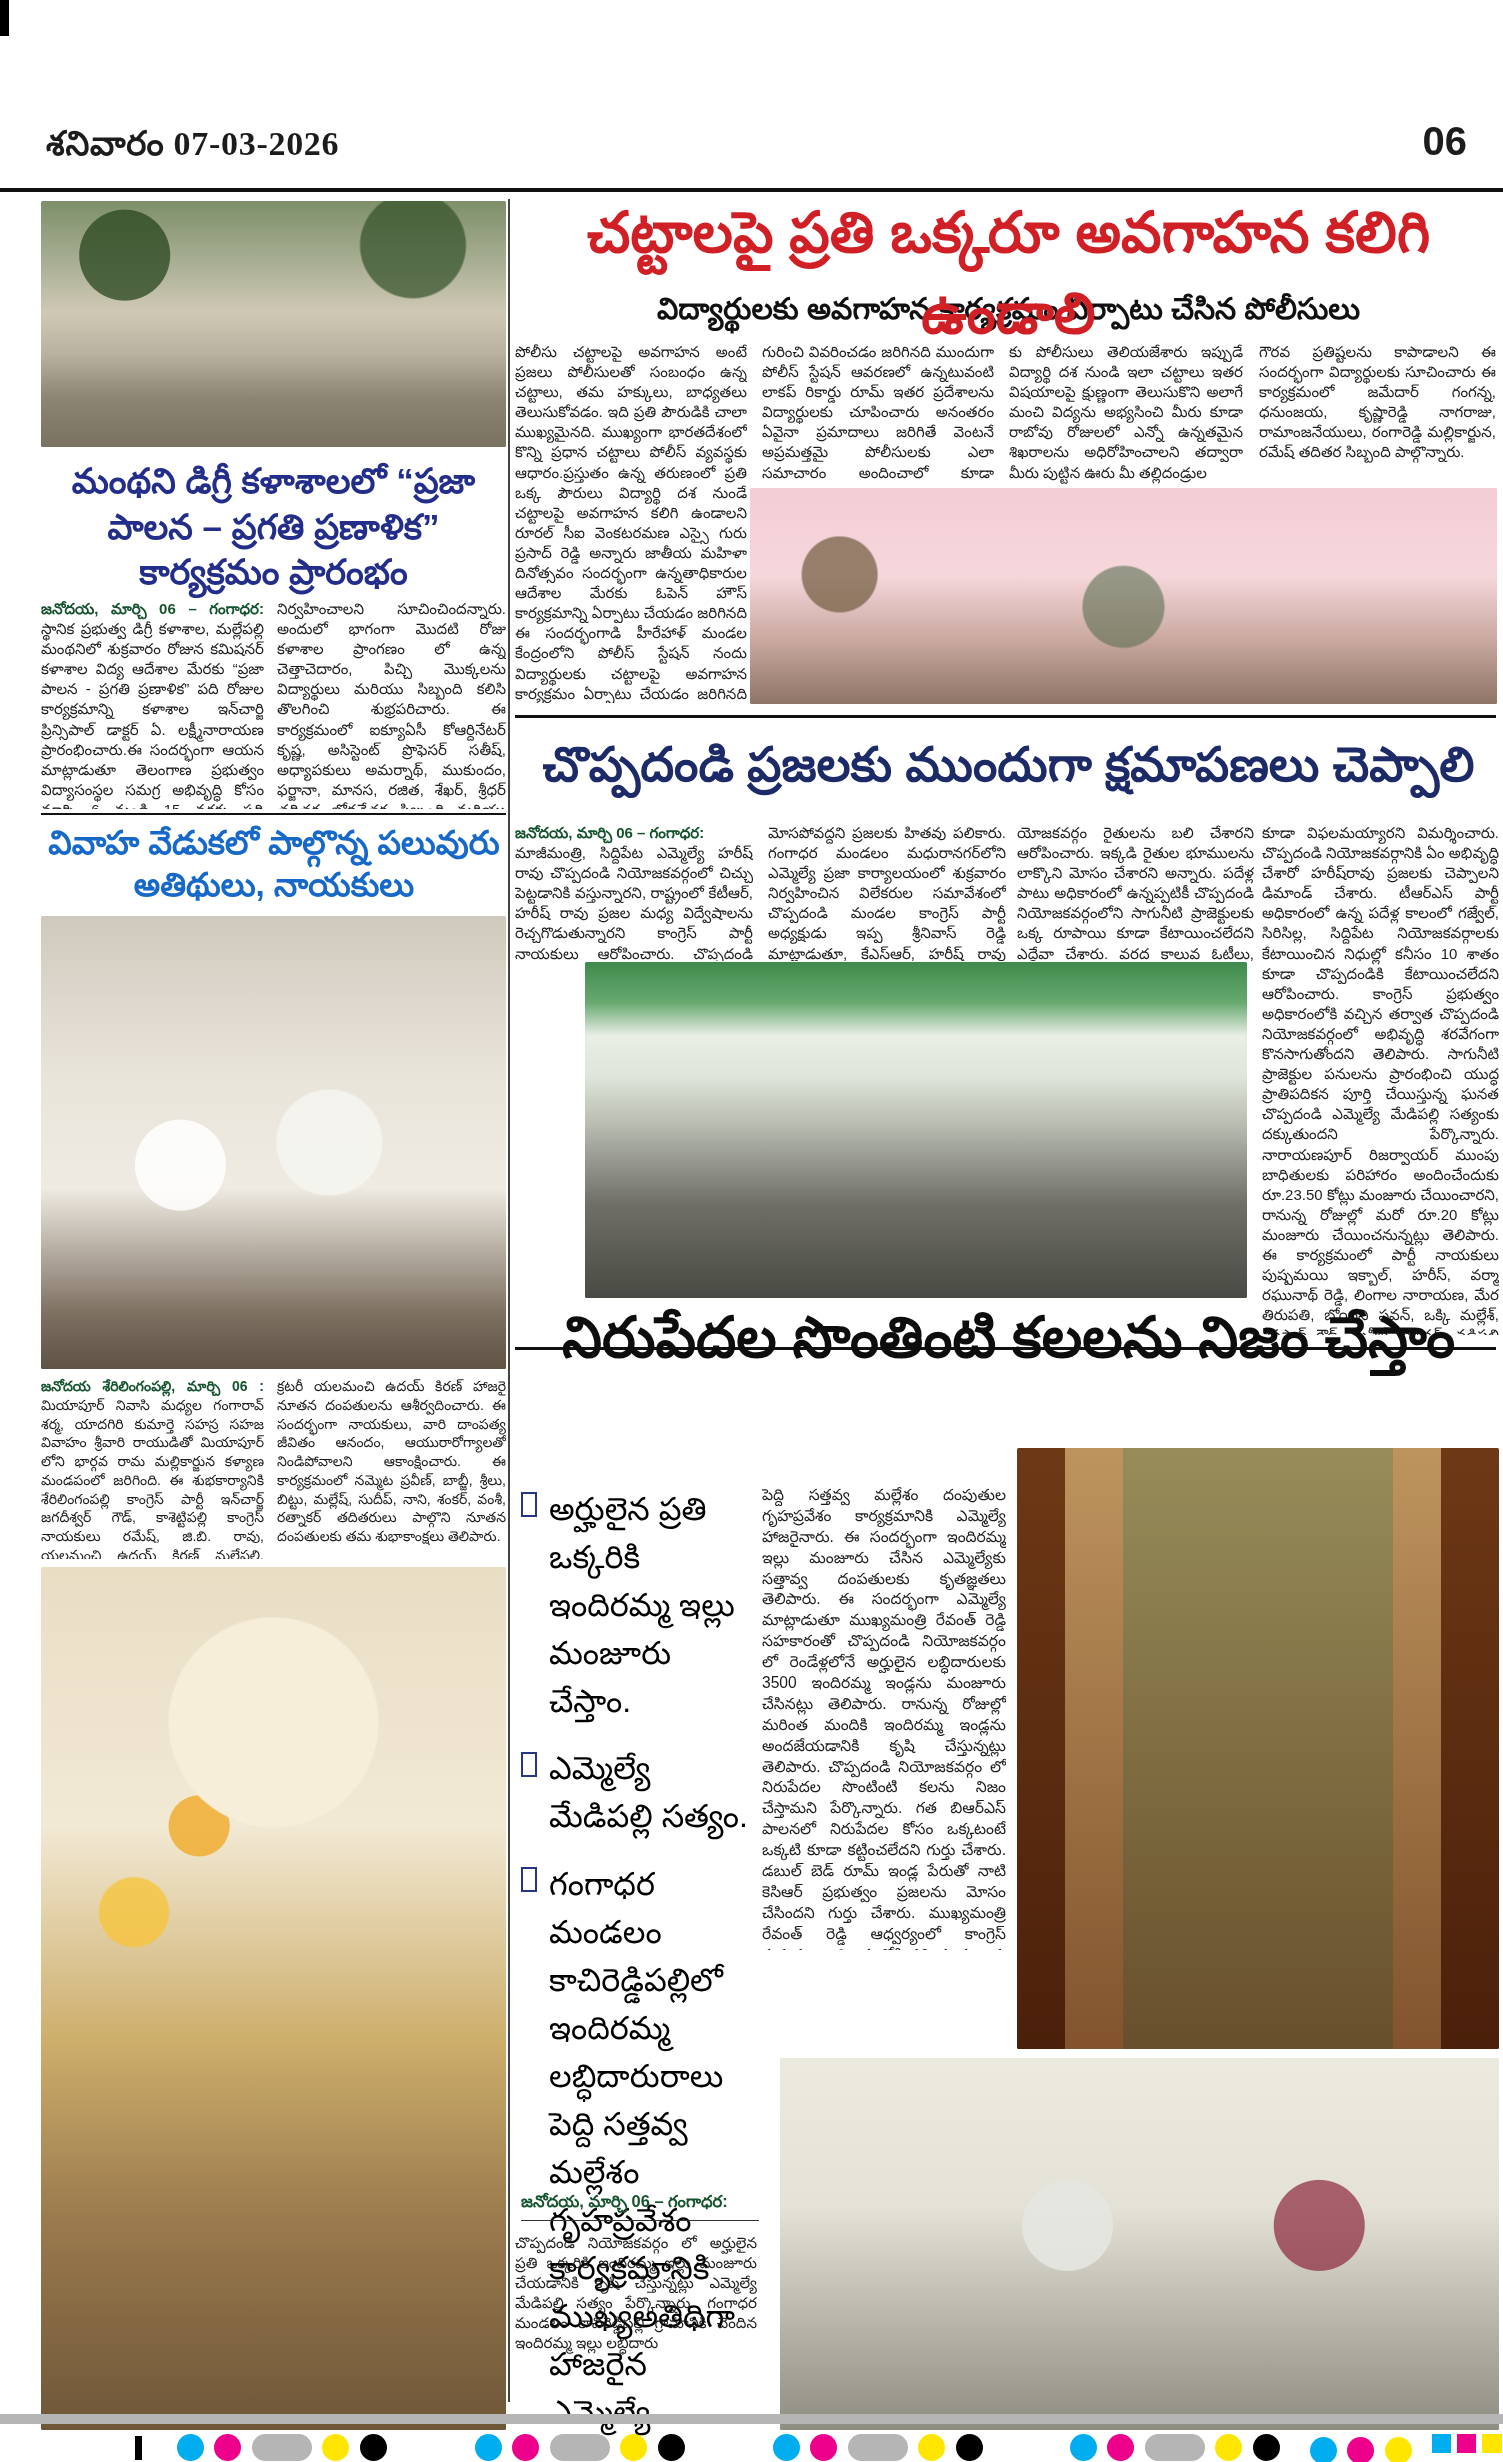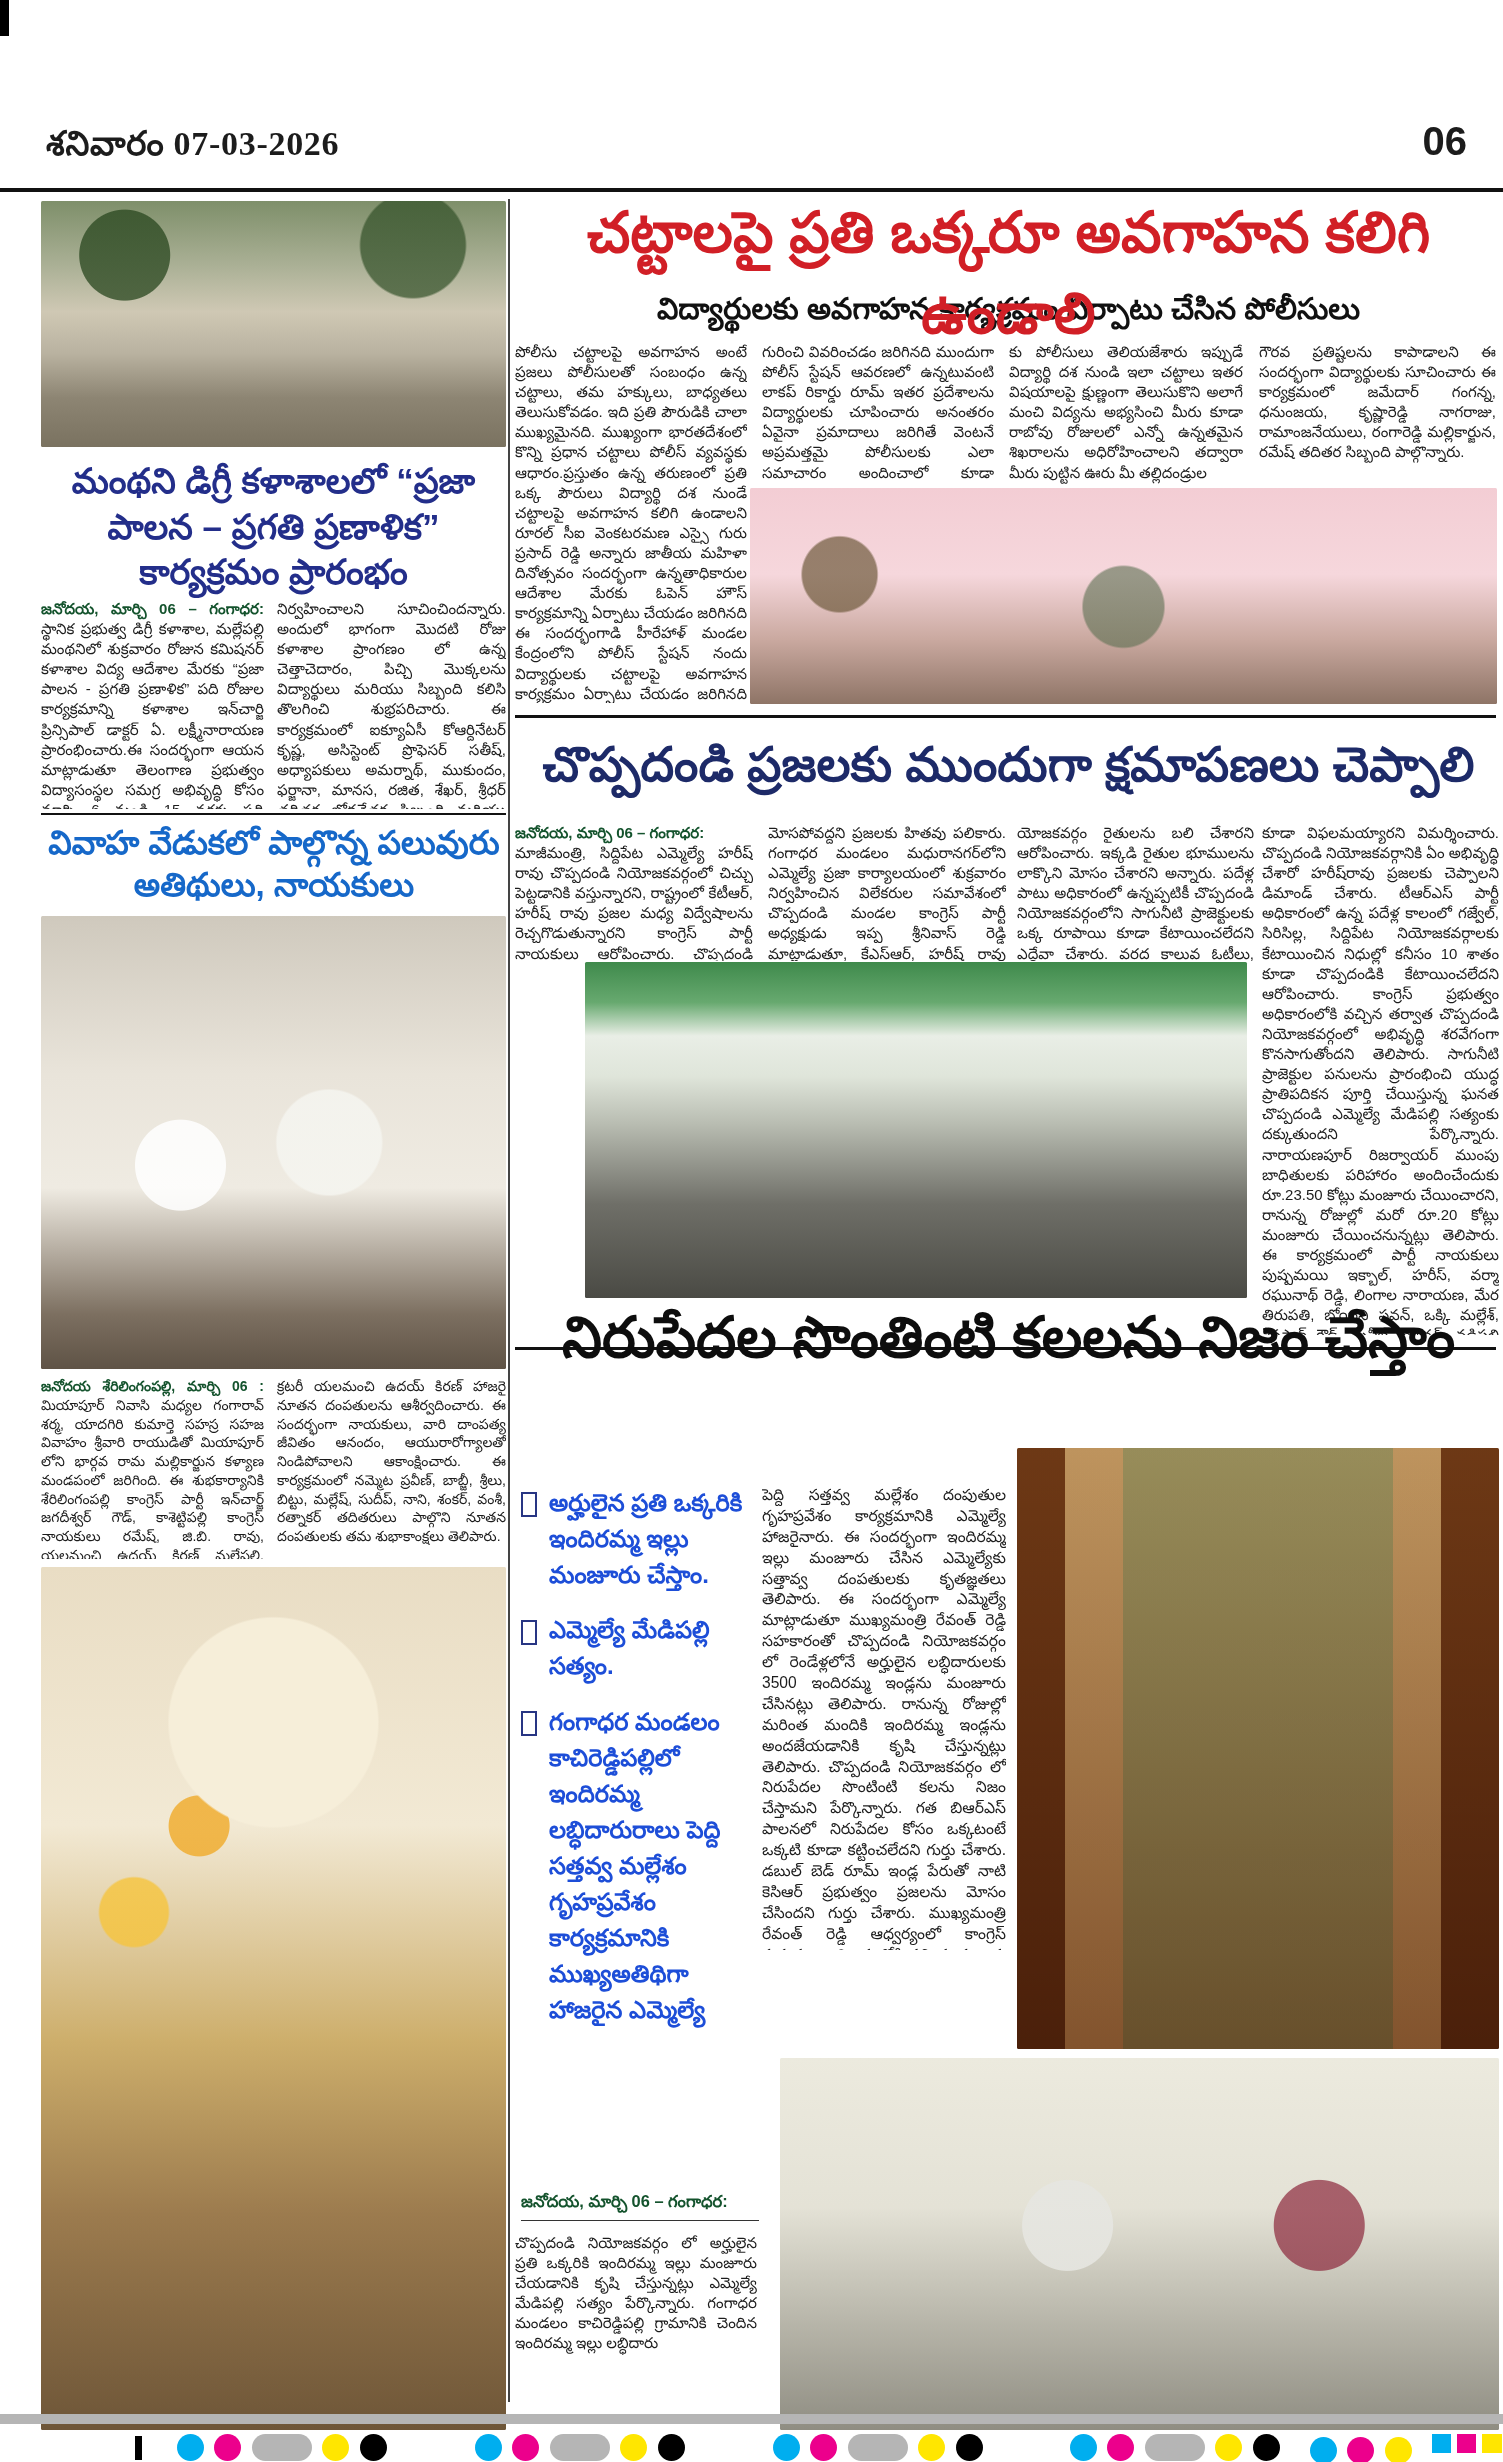--- a/index.html
+++ b/index.html
@@ -102,21 +102,21 @@
   </div>
   <div class="abs jtext" style="left:768px;top:823px;width:238px;height:138px;font-size:15px;overflow:hidden;">మోసపోవద్దని ప్రజలకు హితవు పలికారు. గంగాధర మండలం మధురానగర్‌లోని ఎమ్మెల్యే ప్రజా కార్యాలయంలో శుక్రవారం నిర్వహించిన విలేకరుల సమావేశంలో చొప్పదండి మండల కాంగ్రెస్ పార్టీ అధ్యక్షుడు ఇప్ప శ్రీనివాస్ రెడ్డి మాట్లాడుతూ, కేఎస్ఆర్, హరీష్ రావు నియోజకవర్గాల్లోని కొండపోచమ్మ,</div>
   <div class="abs jtext" style="left:1017px;top:823px;width:237px;height:138px;font-size:15px;overflow:hidden;">యోజకవర్గం రైతులను బలి చేశారని ఆరోపించారు. ఇక్కడి రైతుల భూములను లాక్కొని మోసం చేశారని అన్నారు. పదేళ్ల పాటు అధికారంలో ఉన్నప్పటికీ చొప్పదండి నియోజకవర్గంలోని సాగునీటి ప్రాజెక్టులకు ఒక్క రూపాయి కూడా కేటాయించలేదని ఎద్దేవా చేశారు. వరద కాలువ ఓటీలు, నారాయణపూర్ కాలువలను పూర్తి చేయడంలో</div>
   <div class="abs jtext" style="left:1262px;top:823px;width:237px;height:512px;font-size:15px;overflow:hidden;">కూడా విఫలమయ్యారని విమర్శించారు. చొప్పదండి నియోజకవర్గానికి ఏం అభివృద్ధి చేశారో హరీష్‌రావు ప్రజలకు చెప్పాలని డిమాండ్ చేశారు. టీఆర్ఎస్ పార్టీ అధికారంలో ఉన్న పదేళ్ల కాలంలో గజ్వేల్, సిరిసిల్ల, సిద్దిపేట నియోజకవర్గాలకు కేటాయించిన నిధుల్లో కనీసం 10 శాతం కూడా చొప్పదండికి కేటాయించలేదని ఆరోపించారు. కాంగ్రెస్ ప్రభుత్వం అధికారంలోకి వచ్చిన తర్వాత చొప్పదండి నియోజకవర్గంలో అభివృద్ధి శరవేగంగా కొనసాగుతోందని తెలిపారు. సాగునీటి ప్రాజెక్టుల పనులను ప్రారంభించి యుద్ధ ప్రాతిపదికన పూర్తి చేయిస్తున్న ఘనత చొప్పదండి ఎమ్మెల్యే మేడిపల్లి సత్యంకు దక్కుతుందని పేర్కొన్నారు. నారాయణపూర్ రిజర్వాయర్ ముంపు బాధితులకు పరిహారం అందించేందుకు రూ.23.50 కోట్లు మంజూరు చేయించారని, రానున్న రోజుల్లో మరో రూ.20 కోట్లు మంజూరు చేయించనున్నట్లు తెలిపారు. ఈ కార్యక్రమంలో పార్టీ నాయకులు పుష్పమయి ఇక్బాల్, హరీస్, వర్మా రఘునాథ్ రెడ్డి, లింగాల నారాయణ, మేర తిరుపతి, బోయిని పవన్, ఒక్కి మల్లేశ్, శ్రీప్రసాద్ గౌడ్, సునీల్ యాదవ్, నడిపల్లి శ్రీనివాస్, గంగాధర మండల మాజీ సర్పంచుల సంఘం అధ్యక్షుడు మల్లం నరేష్, మంగలి సత్తయ్య, మాచర్ల కొమురయ్య, శ్రీనివాస్, మనిష్ తదితరులు పాల్గొన్నారు.</div>
 
   <div class="abs photo ph-press" style="left:585px;top:962px;width:662px;height:336px;"></div>
 
   <div class="abs rule" style="left:515px;top:1347px;width:981px;height:3px;"></div>
   <div class="abs hl" style="left:521px;top:1304px;width:975px;font-size:57px;color:#0d0d0d;">నిరుపేదల సొంతింటి కలలను నిజం చేస్తాం</div>
 
-  <div class="abs" style="left:521px;top:1485px;width:231px;font-size:24px;line-height:1.5;color:#1d4ed8;font-weight:bold;">
+  <div class="abs" style="left:521px;top:1485px;width:231px;font-size:32px;line-height:1.5;color:#000000;font-weight:normal;">
     <div class="bullet-item">
       <span class="bullet-marker"></span>
       <span>అర్హులైన ప్రతి ఒక్కరికి ఇందిరమ్మ ఇల్లు మంజూరు చేస్తాం.</span>
     </div>
     <div class="bullet-item">
       <span class="bullet-marker"></span>
       <span>ఎమ్మెల్యే మేడిపల్లి సత్యం.</span>
     </div>
     <div class="bullet-item">
       <span class="bullet-marker"></span>

